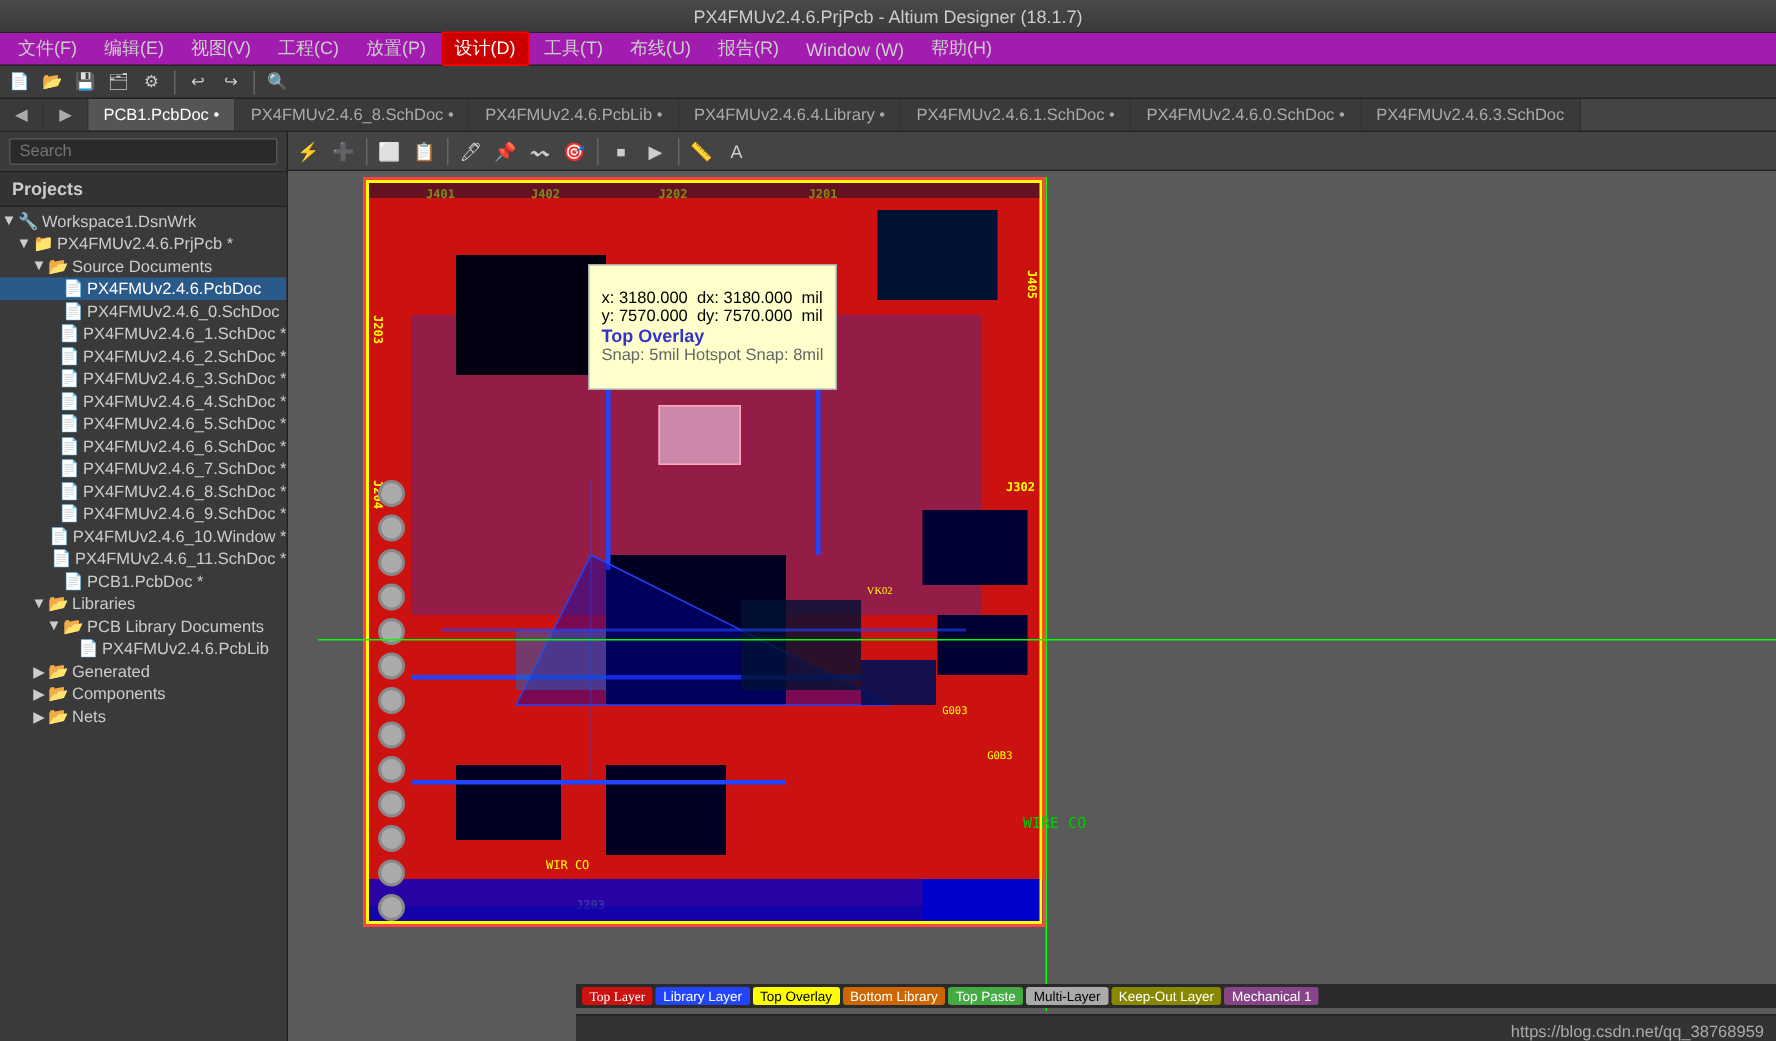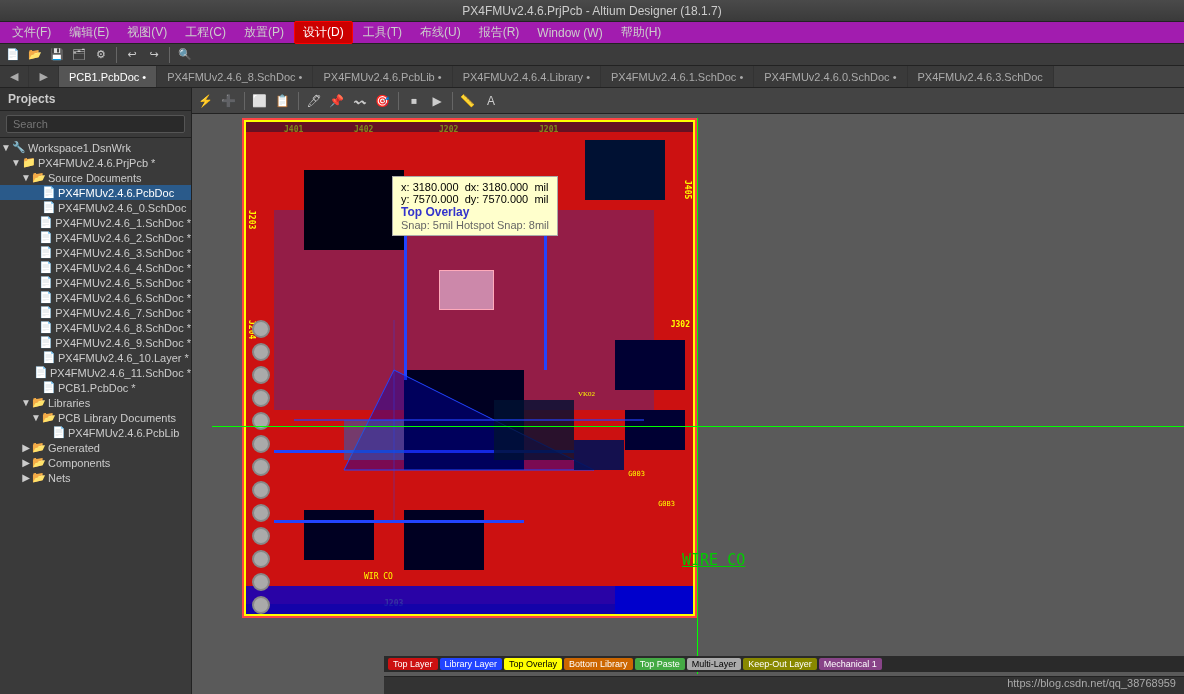--- a/index.html
+++ b/index.html
@@ -129,21 +129,21 @@
     .tree-icon { width: 14px; display: inline-block; font-size: 11px; margin-right: 2px; }
     .tree-label { font-size: 11px; }
 
     
     #coord-tooltip {
       position: absolute;
       top: 88px;
       left: 200px;
       background: #ffffcc;
       border: 1px solid #aaa;
-      padding: 4px 8px;
+      padding: 16px 8px;
       font-size: 11px;
       color: #000;
       z-index: 100;
       pointer-events: none;
     }
     .coord-layer {
       font-weight: bold;
       color: #3333cc;
       font-size: 12px;
     }
@@ -237,21 +237,21 @@
 
     
     #statusbar {
       position: absolute;
       bottom: 0;
       left: 192px;
       right: 0;
       height: 18px;
       background: #333;
       display: flex;
-      align-items: flex-start;
+      align-items: flex-end;
       justify-content: flex-end;
       padding: 0 8px;
       font-size: 11px;
       color: #aaa;
       border-top: 1px solid #222;
     }
 
     
     .green-cross-h {
       position: absolute;
@@ -347,25 +347,25 @@
     <span>PX4FMUv2.4.6.0.SchDoc •</span>
   </div>
   <div class="tab">
     <span>PX4FMUv2.4.6.3.SchDoc</span>
   </div>
 </div>
 
 <div id="main-layout">
 
   <div id="left-panel">
+    <div id="search-box">
+      <input id="search-input" type="text" placeholder="Search" style="">
+    </div>
     <div id="panel-header">
       <span>Projects</span>
-    </div>
-    <div id="search-box">
-      <input id="search-input" type="text" placeholder="Search" style="">
     </div>
     <div id="project-tree">
 
     <div class="tree-item">
           <span class="tree-indent" style="width: 0px; display: inline-block;"></span>
           <span class="tree-arrow">▼</span>
           <span class="tree-icon">🔧</span>
           <span class="tree-label">Workspace1.DsnWrk</span>
         </div>
         <div class="tree-item">
@@ -443,21 +443,21 @@
         <div class="tree-item">
           <span class="tree-indent" style="width: 30px; display: inline-block;"></span>
           <span class="tree-arrow"></span>
           <span class="tree-icon">📄</span>
           <span class="tree-label">PX4FMUv2.4.6_9.SchDoc *</span>
         </div>
         <div class="tree-item">
           <span class="tree-indent" style="width: 30px; display: inline-block;"></span>
           <span class="tree-arrow"></span>
           <span class="tree-icon">📄</span>
-          <span class="tree-label">PX4FMUv2.4.6_10.Layer *</span>
+          <span class="tree-label">PX4FMUv2.4.6_10.Window *</span>
         </div>
         <div class="tree-item">
           <span class="tree-indent" style="width: 30px; display: inline-block;"></span>
           <span class="tree-arrow"></span>
           <span class="tree-icon">📄</span>
           <span class="tree-label">PX4FMUv2.4.6_11.SchDoc *</span>
         </div>
         <div class="tree-item">
           <span class="tree-indent" style="width: 30px; display: inline-block;"></span>
           <span class="tree-arrow"></span>
@@ -612,24 +612,24 @@
 
         <div style="position:absolute; top:270px; right:100px; color:#ffff00; font-size:7px; font-family:Liberation Serif, serif;">VK02</div>
         <div style="position:absolute; top:350px; right:50px; color:#ffff00; font-size:7px; font-family:monospace;">G003</div>
         <div style="position:absolute; top:380px; right:20px; color:#ffff00; font-size:7px; font-family:monospace;">G0B3</div>
       </div>
     </div>
 
     <div class="green-cross-h" style="position:absolute; top:338px; left:20px; right:0;"></div>
     <div class="green-cross-v" style="position:absolute; left:505px; top:30px; bottom:20px;"></div>
 
-    <div style="position:absolute; bottom:125px; left:490px; color:#00cc00; font-size:15px; font-family:monospace;text-decoration:underline;">WIRE CO</div>
+    <div style="position:absolute; bottom:139px; left:490px; color:#00cc00; font-size:10px; font-family:monospace;">WIRE CO</div>
 
     <div id="layer-indicator">
-      <div class="layer-chip" style="background:#cc1111; color:#fff;">Top Layer</div>
+      <div class="layer-chip" style="background:#cc1111; color:#fff;font-family:Liberation Serif, serif;">Top Layer</div>
       <div class="layer-chip" style="background:#2244ff; color:#fff;">Library Layer</div>
       <div class="layer-chip" style="background:#ffff00; color:#000;">Top Overlay</div>
       <div class="layer-chip" style="background:#cc6600; color:#fff;">Bottom Library</div>
       <div class="layer-chip" style="background:#44aa44; color:#fff;">Top Paste</div>
       <div class="layer-chip" style="background:#aaaaaa; color:#000;">Multi-Layer</div>
       <div class="layer-chip" style="background:#888800; color:#fff;">Keep-Out Layer</div>
       <div class="layer-chip" style="background:#884488; color:#fff;">Mechanical 1</div>
     </div>
 
     <div id="statusbar">

